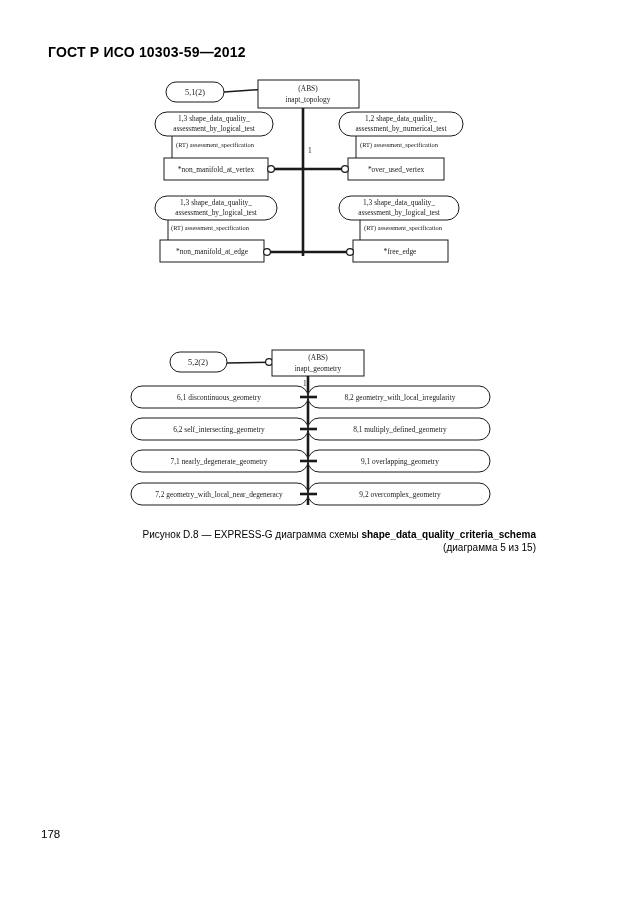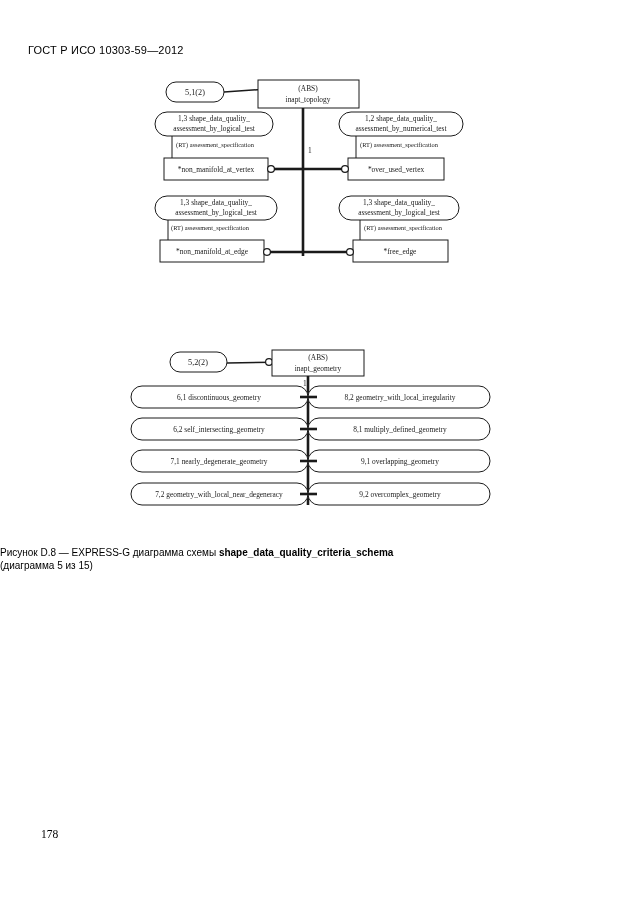--- a/index.html
+++ b/index.html
@@ -16,45 +16,44 @@
     overflow: hidden;
   }
   .page {
     position: absolute;
     inset: 0;
     width: 630px;
     height: 913px;
   }
   .hdr {
     position: absolute;
-    left: 28px;
+    left: 48px;
     top: 44px;
     font-family: "Liberation Sans", sans-serif;
-    font-weight: normal;
-    font-size: 11px;
+    font-weight: bold;
+    font-size: 14px;
     letter-spacing: 0.2px;
     white-space: nowrap;
   }
   .pageno {
     position: absolute;
     left: 41px;
     top: 828px;
-    font-family: Liberation Serif, serif;
+    font-family: Liberation Sans, sans-serif;
     font-size: 11.5px;
   }
   .caption {
     position: absolute;
     left: 0;
     top: 528px;
     width: 536px;
-    text-align: left;
+    text-align: right;
     font-family: "Liberation Sans", sans-serif;
     font-size: 10px;
     line-height: 13px;
-    margin-top: 18px;
   }
   .caption b { font-weight: bold; }
 
   svg.diagram {
     position: absolute;
     left: 0;
     top: 0;
     width: 630px;
     height: 913px;
   }

